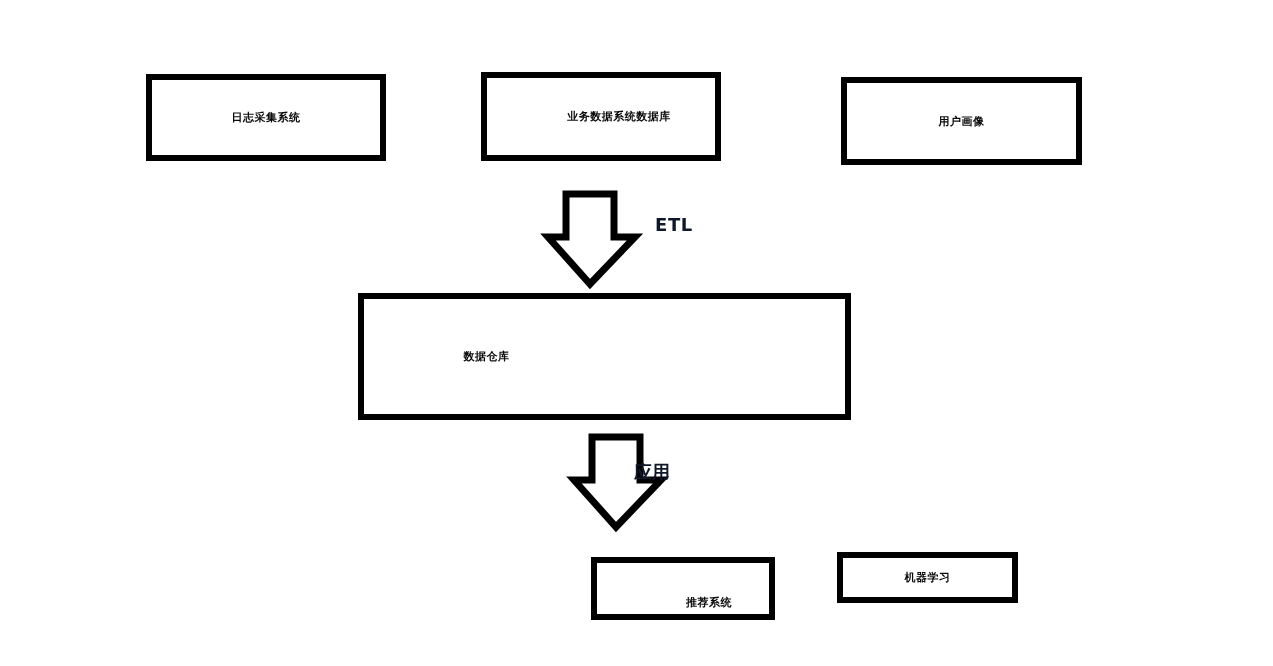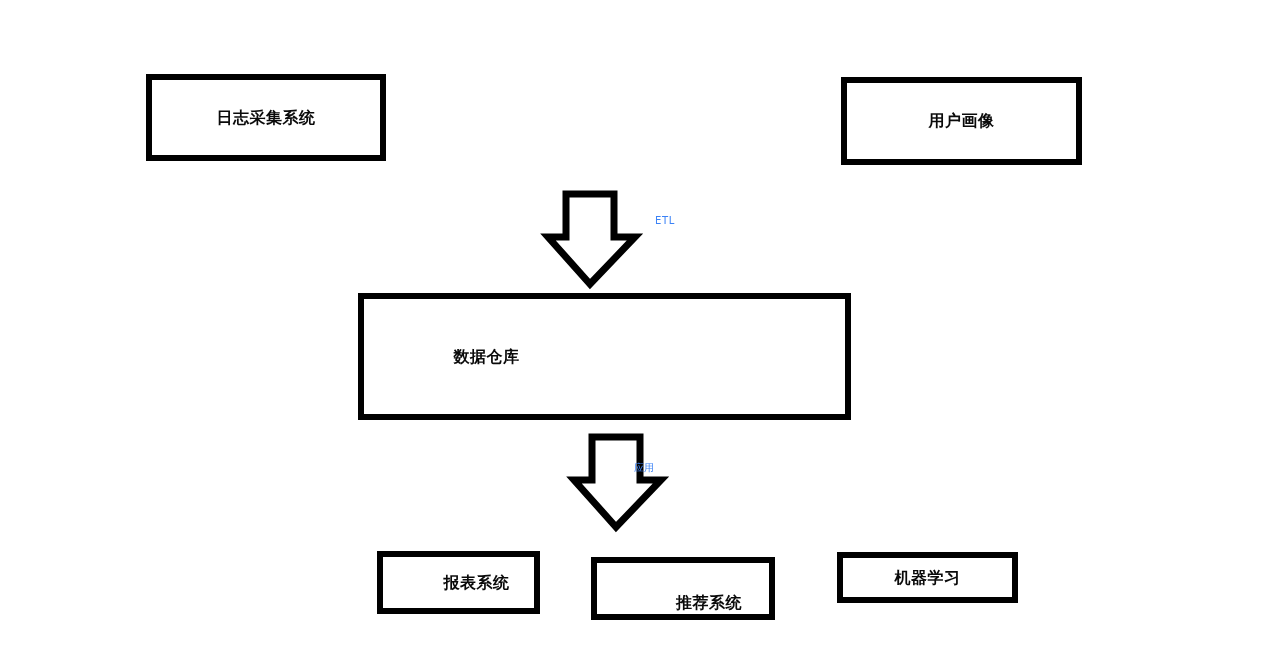--- a/index.html
+++ b/index.html
@@ -25,58 +25,61 @@
   .node {
     position: absolute;
     box-sizing: border-box;
     background: #ffffff;
     border: 6px solid #000000;
     display: flex;
     align-items: center;
     justify-content: center;
   }
   .node-label {
-    font-size: 16px;
+    font-size: 11px;
     font-weight: bold;
     color: #0a0a0a;
     letter-spacing: 0.5px;
     line-height: 1;
     white-space: nowrap;
   }
   
   .shift-right-sm .node-label { transform: translateX(18px); }
   .shift-right-md .node-label { transform: translateX(26px); margin-top: 28px; }
   .shift-left-lg  .node-label { transform: translateX(-118px); }
 
   .arrow {
     position: absolute;
   }
   .arrow svg {
     display: block;
     overflow: visible;
   }
   .edge-label {
     position: absolute;
-    font-size: 10px;
-    font-weight: normal;
-    color: #3b82f6;
+    font-size: 18px;
+    font-weight: bold;
+    color: #0f172a;
     white-space: nowrap;
     line-height: 1;
   }
   .edge-label.latin { letter-spacing: 0.6px; }
 </style>
 </head>
 <body>
 
 <div id="canvas">
 
   <div class="node" style="left:146px; top:74px; width:240px; height:87px;">
     <span class="node-label">日志采集系统</span>
   </div>
 
+  <div class="node shift-right-sm" style="left:481px; top:72px; width:240px; height:89px;">
+    <span class="node-label">业务数据系统数据库</span>
+  </div>
 
   <div class="node" style="left:841px; top:77px; width:241px; height:88px;">
     <span class="node-label">用户画像</span>
   </div>
 
   <div class="arrow" style="left:545px; top:190px; width:96px; height:98px;">
     <svg width="96" height="98" viewBox="0 0 96 98" aria-hidden="true">
       <polygon points="21,4 69,4 69,47 90,47 45,94 3,47 21,47" fill="#ffffff" stroke="#000000" stroke-width="7" stroke-linejoin="miter"></polygon>
     </svg>
   </div>
@@ -87,23 +90,20 @@
   </div>
 
   <div class="arrow" style="left:571px; top:433px; width:96px; height:98px;">
     <svg width="96" height="98" viewBox="0 0 96 98" aria-hidden="true">
       <polygon points="21,4 69,4 69,47 90,47 45,94 3,47 21,47" fill="#ffffff" stroke="#000000" stroke-width="7" stroke-linejoin="miter"></polygon>
     </svg>
   </div>
   <div class="edge-label" style="left:634px; top:463px;">应用</div>
 
 
-  <div class="node shift-right-sm" style="left:377px; top:551px; width:163px; height:63px;">
-    <span class="node-label">报表系统</span>
-  </div>
 
   <div class="node shift-right-md" style="left:591px; top:557px; width:184px; height:63px;">
     <span class="node-label">推荐系统</span>
   </div>
 
   <div class="node" style="left:837px; top:552px; width:181px; height:51px;">
     <span class="node-label">机器学习</span>
   </div>
 
 </div>

